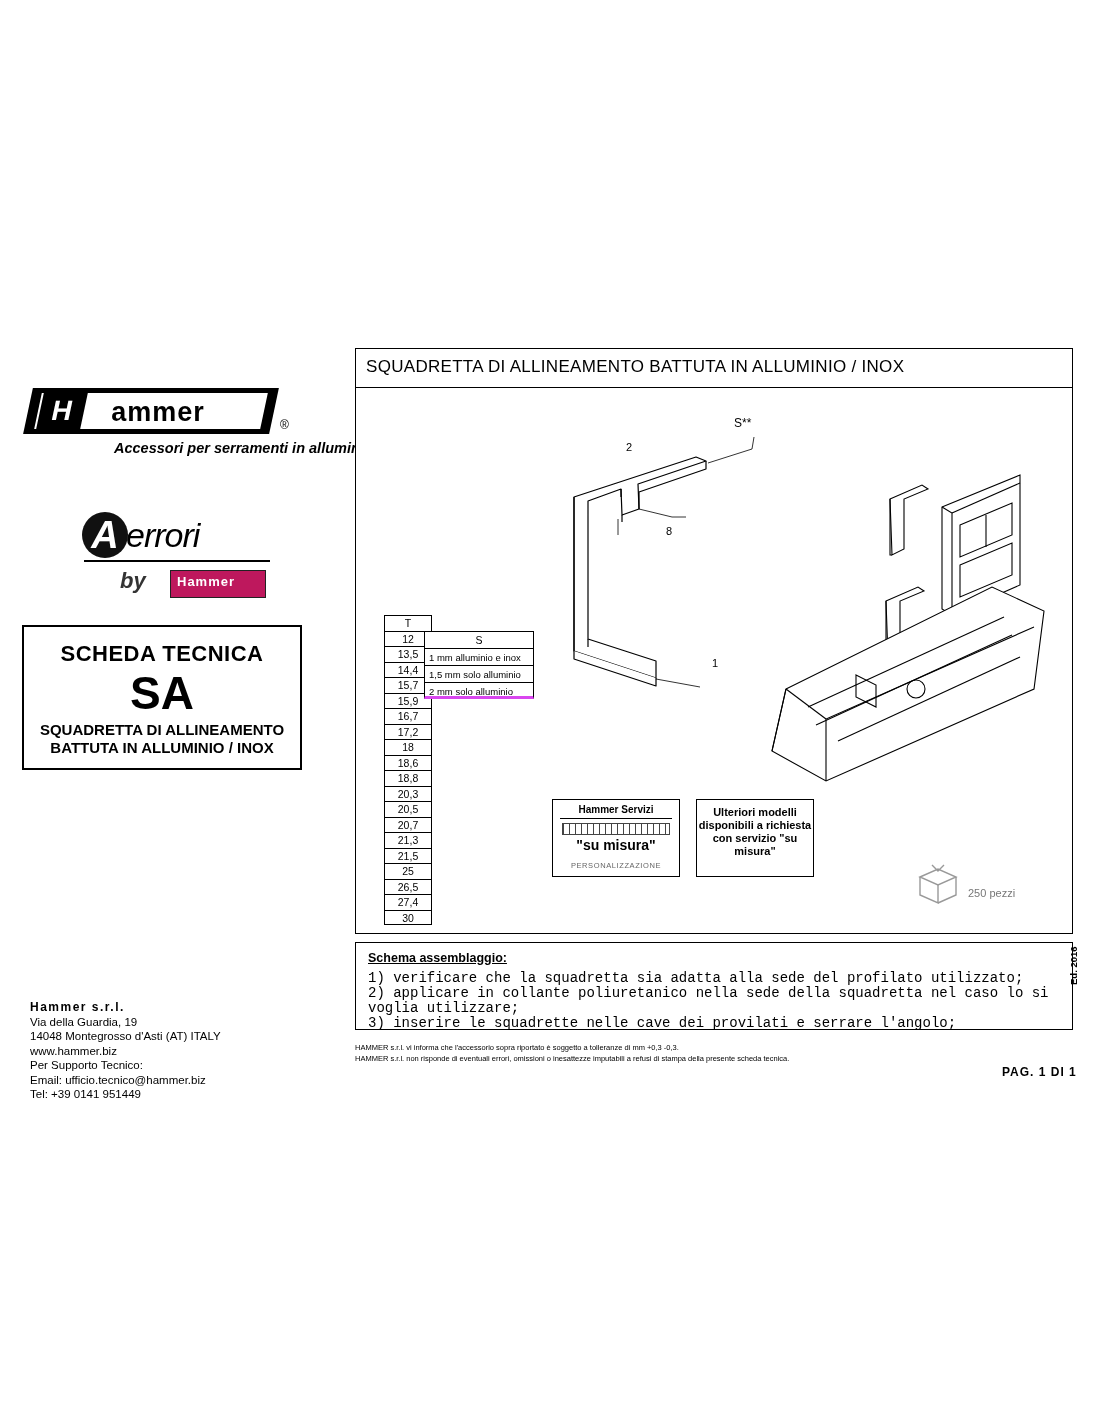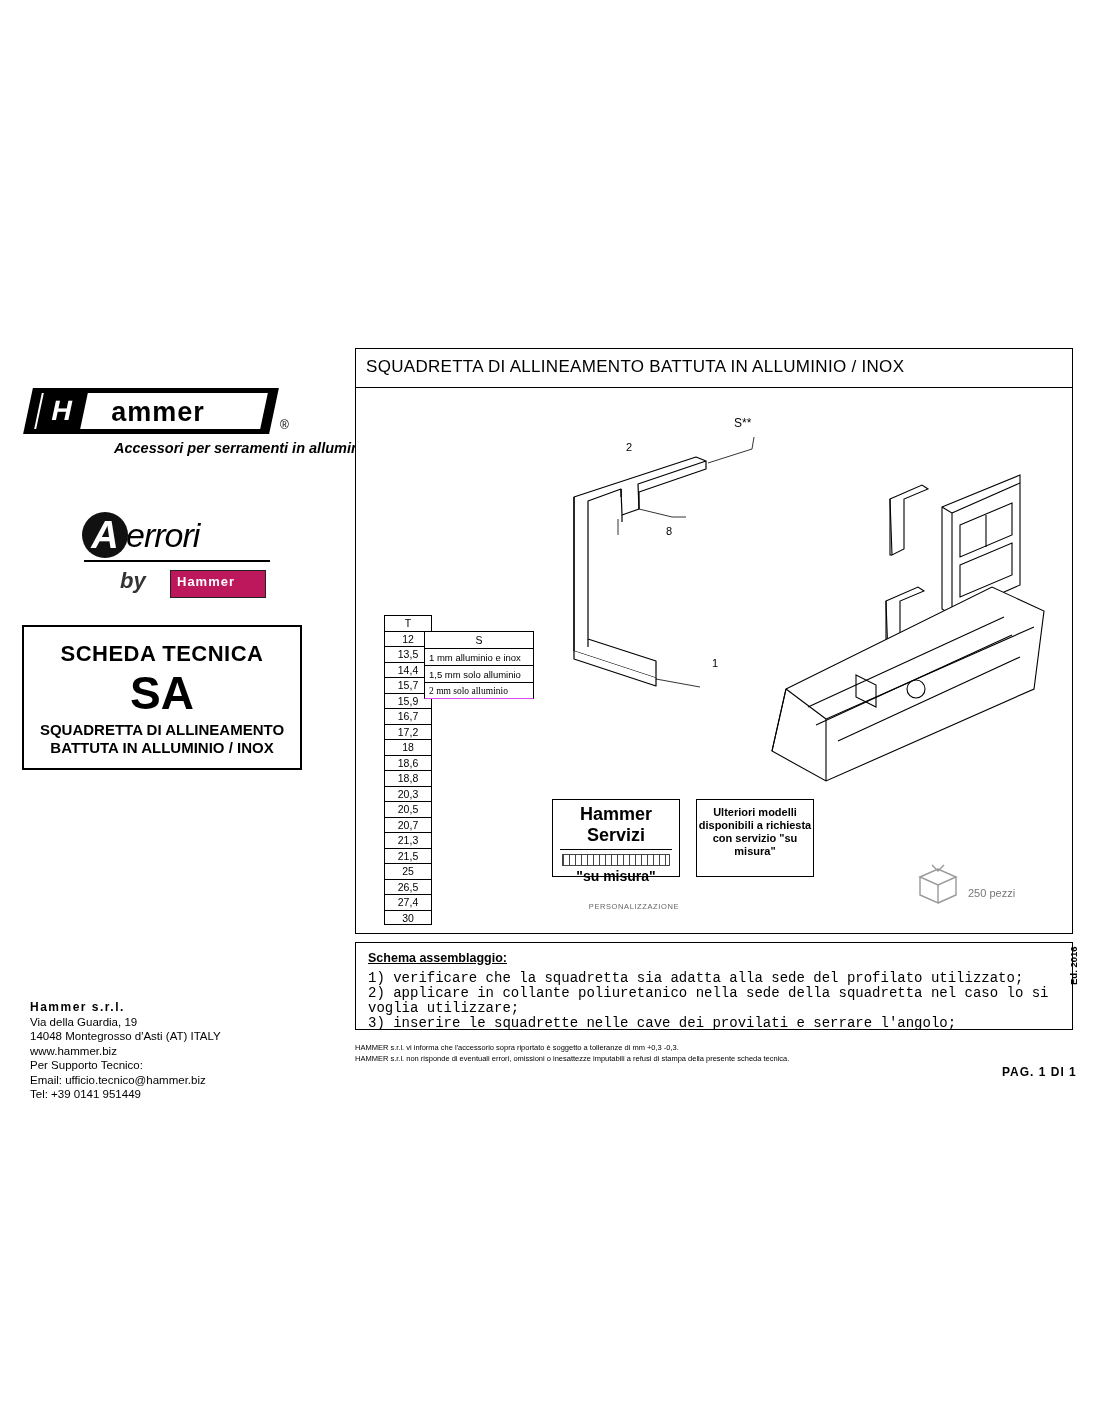--- a/index.html
+++ b/index.html
@@ -80,35 +80,35 @@
   }
   .t-table div:last-child{border-bottom:1px solid #000;}
 
   
   .s-table{position:absolute;left:68px;top:282px;width:110px;}
   .s-table div{
     border:1px solid #000;border-bottom:none;height:17px;line-height:17px;
     font-size:9.5px;box-sizing:border-box;padding-left:4px;background:#fff;
   }
   .s-table div.hdr{text-align:center;font-size:10.5px;padding-left:0;}
-  .s-table div:last-child{border-bottom:1px solid #d946ef;font-family:Liberation Serif, serif;}
+  .s-table div:last-child{border-bottom:3px solid #d946ef;}
 
   
   .sumisura{
     position:absolute;left:196px;top:450px;width:128px;height:78px;border:1.5px solid #000;
     box-sizing:border-box;text-align:center;background:#fff;
   }
-  .sumisura .hs{font-size:18px;font-weight:bold;margin-top:4px;}
+  .sumisura .hs{font-size:10px;font-weight:bold;margin-top:4px;}
   .sumisura .hrule{width:112px;height:1px;background:#000;margin:3px auto 0;}
   .sumisura .ruler{
     width:106px;height:10px;margin:4px auto 0;border:1px solid #444;
     background:repeating-linear-gradient(to right,#444 0 1px,#fff 1px 6px);
   }
   .sumisura .sm{font-size:14px;font-weight:bold;margin-top:2px;}
-  .sumisura .pers{font-size:7.5px;color:#666;letter-spacing:.6px;margin-top:18px;text-align:right;}
+  .sumisura .pers{font-size:7.5px;color:#666;letter-spacing:.6px;margin-top:8px;}
 
   .ulteriori{
     position:absolute;left:340px;top:450px;width:118px;height:78px;border:1.5px solid #000;
     box-sizing:border-box;text-align:center;font-size:11px;font-weight:bold;line-height:13px;
     padding-top:6px;background:#fff;
   }
 
   .pezzi{position:absolute;left:612px;top:538px;font-size:11px;color:#777;}
   .boxicon{position:absolute;left:556px;top:512px;width:52px;height:44px;}
 

